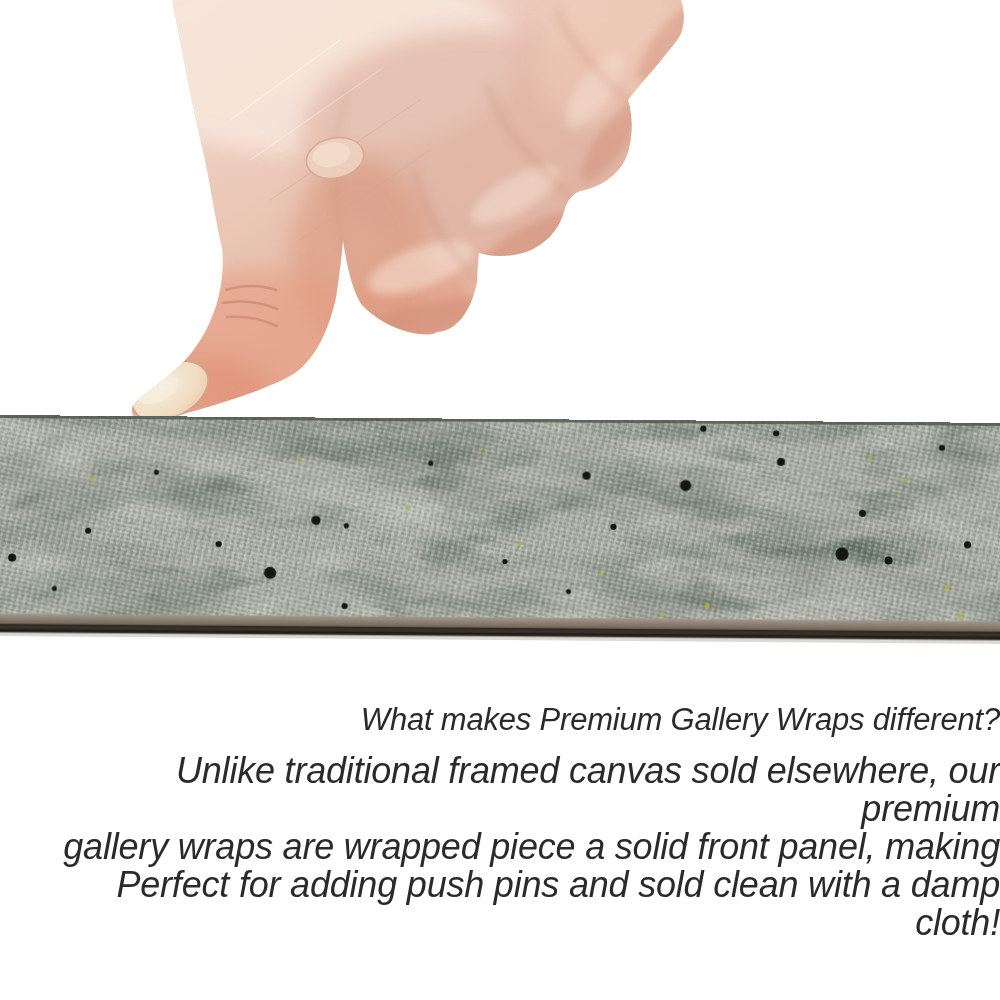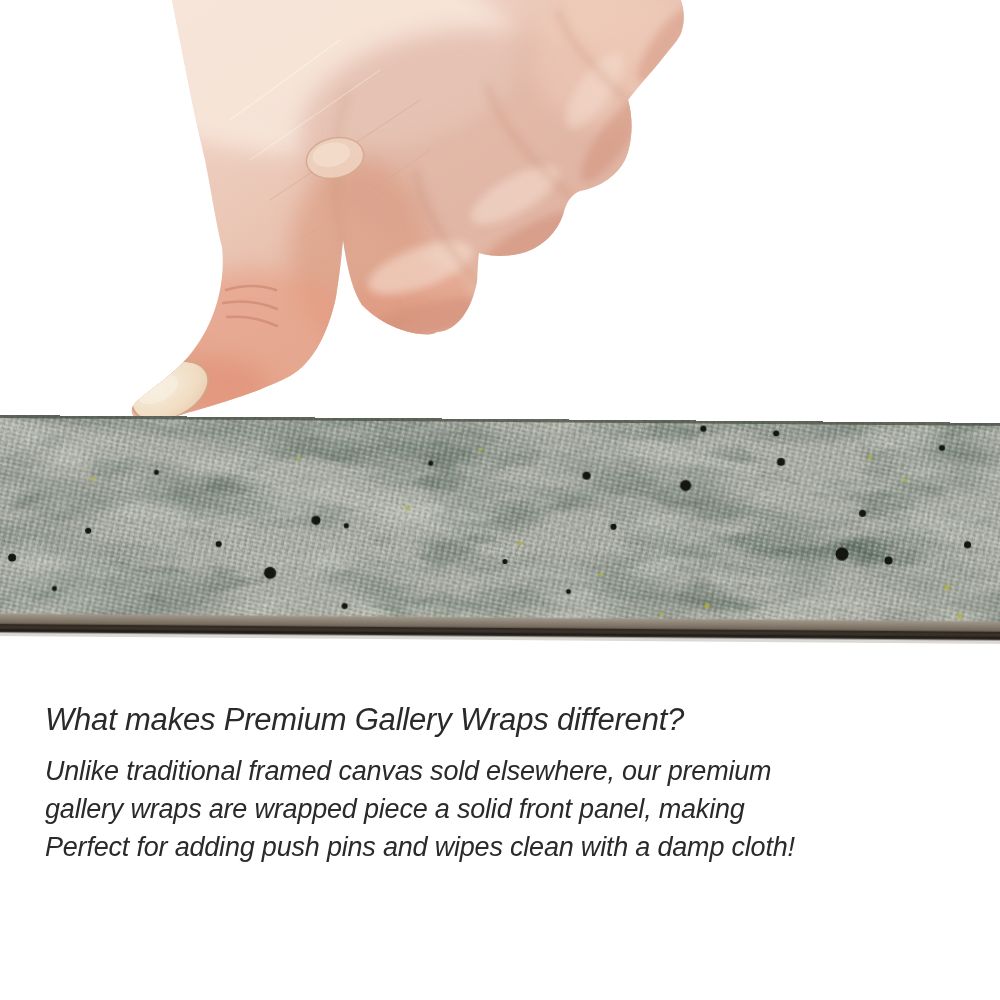--- a/index.html
+++ b/index.html
@@ -9,29 +9,29 @@
     font-family:"Liberation Sans",sans-serif;
   }
   .stage{position:absolute;inset:0}
   .hand{position:absolute;left:0;top:0;filter:blur(.3px)}
   .strip{
     position:absolute;left:-5px;top:415px;width:1012px;height:226px;
     transform:rotate(.45deg);transform-origin:0 0;
   }
   .strip svg{display:block;width:100%;height:100%}
   .copy{
-    position:absolute;left:0;right:0;top:700px;text-align:left;
+    position:absolute;left:16px;right:0;top:700px;text-align:right;
     font-style:italic;color:var(--text,#2a2a2a);margin-left:45px;
   }
   .copy h2{
     font-size:31px;line-height:40px;margin:0 0 12px;font-weight:400;
     letter-spacing:-.2px;
   }
   .copy p{
-    font-size:27px;line-height:38px;margin:0;font-weight:400;
+    font-size:36px;line-height:38px;margin:0;font-weight:400;
     letter-spacing:-.2px;
   }
 </style>
 </head>
 <body>
 
 <div class="stage">
 
   <svg class="hand" width="710" height="421" viewBox="0 0 710 421">
     <defs>
@@ -194,16 +194,16 @@
         <rect x="0" y="210" width="1000" height="4" fill="#17120d" opacity=".6"></rect>
         <rect x="0" y="214" width="1000" height="3" fill="#b9b3ac" opacity=".5"></rect>
       </g>
     </svg>
   </div>
 
   <div class="copy">
     <h2>What makes Premium Gallery Wraps different?</h2>
     <p>Unlike traditional framed canvas sold elsewhere, our premium</p>
     <p>gallery wraps are wrapped piece a solid front panel, making</p>
-    <p>Perfect for adding push pins and wipes clean with a damp cloth!</p>
+    <p>Perfect for adding push pins and sold clean with a damp cloth!</p>
   </div>
 
 </div>
 
 </body></html>

